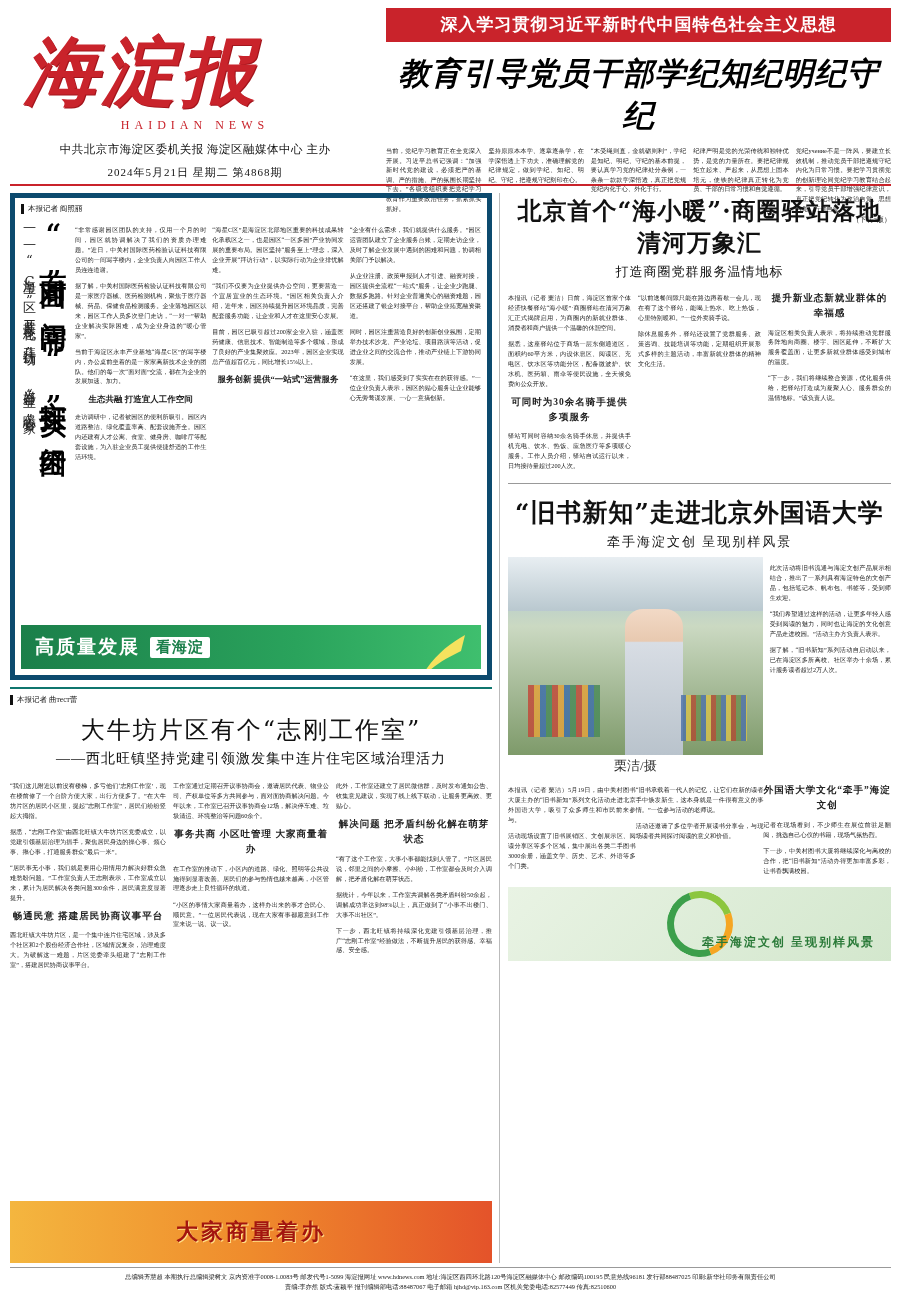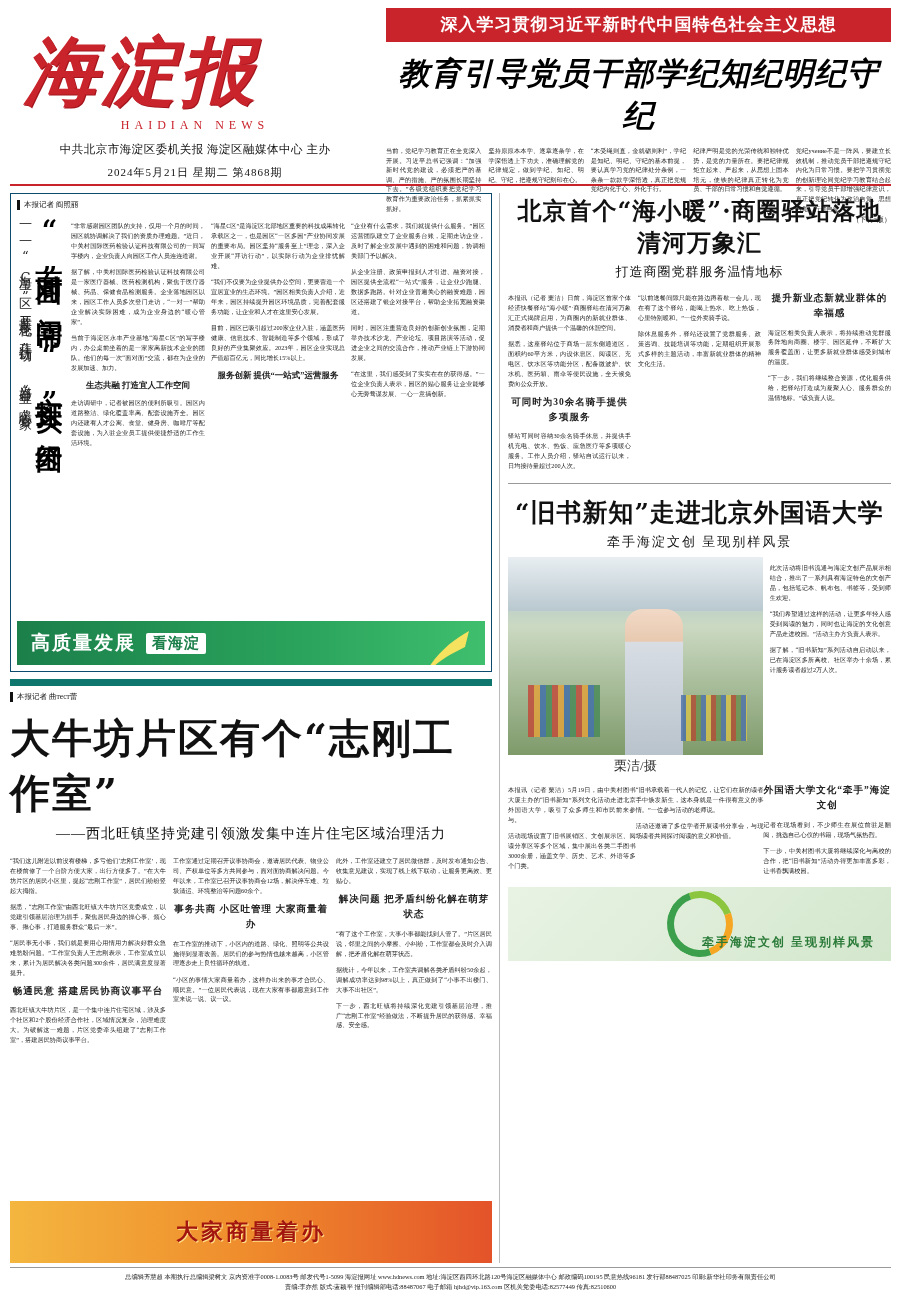--- a/index.html
+++ b/index.html
@@ -122,21 +122,21 @@
   }
   .col-right {
     flex: 1;
     padding-left: 8px;
     box-sizing: border-box;
     display: flex;
     flex-direction: column;
   }
 
   
-  .art-box { border: 1px solid #0c4a6e; padding: 6px; box-sizing: border-box; }
+  .art-box { border: 5px solid #0c4a6e; padding: 6px; box-sizing: border-box; }
   .byline {
     font-size: 7.5px;
     border-left: 3px solid #111;
     padding-left: 4px;
     margin-bottom: 5px;
   }
   .vtitle-wrap {
     display: flex;
     flex-direction: row-reverse;
     align-items: flex-start;
@@ -193,29 +193,30 @@
     font-size: 15px; margin-left: 10px; letter-spacing: 1px;
     background: #fff; color: #1b7f4a; padding: 1px 6px; border-radius: 2px; font-weight: bold;
   }
   .promo-swoosh {
     position: absolute; right: 14px; top: 6px; width: 44px; height: 44px;
   }
 
   
   .feature {
     margin-top: 7px;
-    border-top: 7px solid #0f766e;
+    border-top: 2px solid #0f766e;
     padding-top: 6px;
     flex: 1;
     display: flex;
     flex-direction: column;
   }
   .feature-title {
-    font-size: 40px;
-    font-weight: bold;
+    text-align: center;
+    font-size: 24px;
+    font-weight: normal;
     letter-spacing: 2px;
     font-family: "DejaVu Serif", serif;
     margin: 4px 0 4px;
   }
   .feature-sub {
     text-align: center;
     font-size: 14px;
     letter-spacing: 1px;
     margin-bottom: 7px;
     color: #111;

